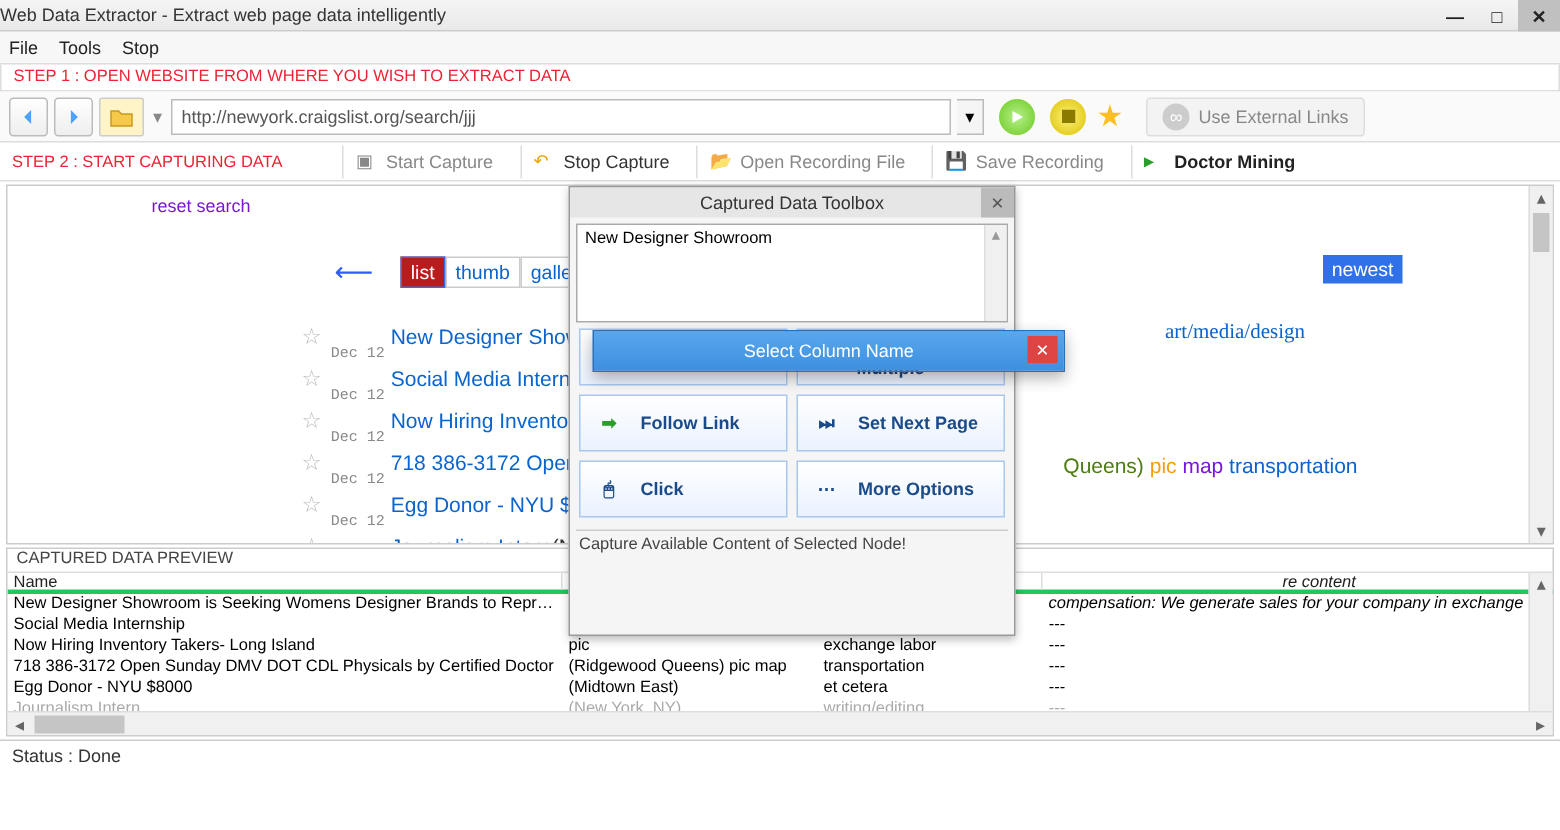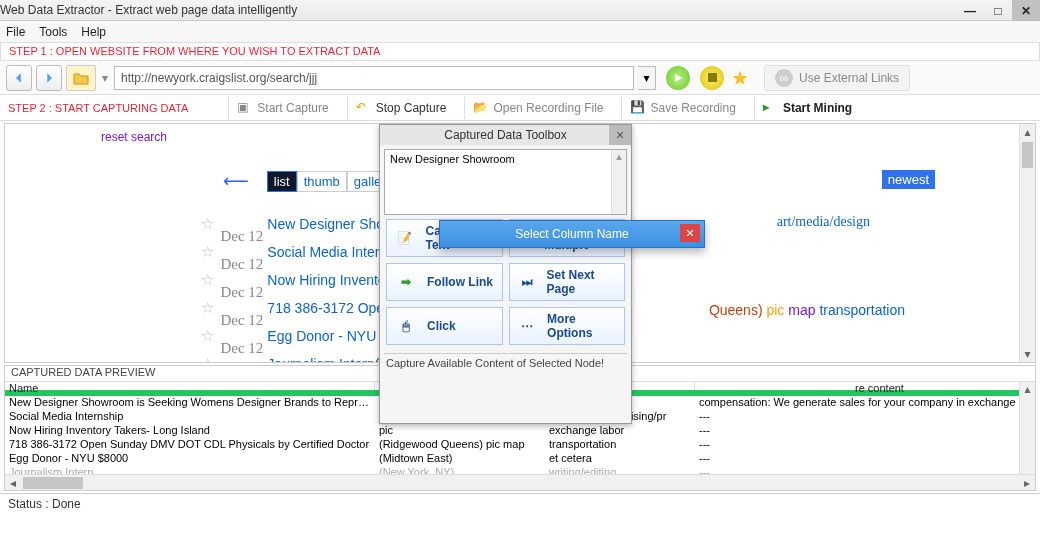--- a/index.html
+++ b/index.html
@@ -27,63 +27,63 @@
     .step2bar { height: 26px; border-bottom: 1px solid #ddd; display:flex; align-items:center; padding: 0 8px; gap: 10px;}
     .step2txt { font-size: 11px; color: #e23; font-weight: 500; margin-right: 30px;}
     .tbbtn { height: 22px; padding: 0 8px; display:flex; align-items:center; gap:4px; color:#888; font-size:12px; border-left: 1px solid #ddd; }
     .tbbtn .ico { width:16px; height:16px; }
     .startmining { color: #222; font-weight: bold;}
     .browser { height: 240px; border: 1px solid #ccc; margin: 2px 4px 0; position: relative; background: #fff; overflow:hidden;}
     .reset { position:absolute; top:6px; left:96px; color:#7b16d9; font-family: Arial; font-size:12px;}
     .viewbar { position:absolute; top:46px; left:218px; display:flex; align-items:center; gap:0; font-family: Arial; font-size: 13px;}
     .arrow-left { color:#2e5cff; font-size:18px; margin-right:18px;}
     .vtab { padding: 2px 6px; border:1px solid #ccc; color:#0b64ce; }
-    .vtab.active { background:#0f172a; color:#fff; border-color:#3070e8;}
+    .vtab.active { background:#b91c1c; color:#fff; border-color:#3070e8;}
     .newest { position:absolute; top:46px; right:100px; background:#3070e8; color:#fff; font-size:13px; padding:2px 6px;}
     .posts { position:absolute; top:86px; left:196px; width:600px;}
     .prow { height:28px; display:flex; align-items:center; font-family: Georgia, serif; font-size:14px;}
     .pstar { color:#bbb; font-size:15px; margin-right:6px;}
-    .pdate { font-size:15px; color:#888; margin-right:4px; font-family: Liberation Serif, serif; margin-top: 24px;}
+    .pdate { font-size:10px; color:#888; margin-right:4px; font-family: Liberation Mono, monospace; margin-top: 24px;}
     .ptitle { color:#0b64ce;}
     .pextra { color:#333;}
     .amz { position:absolute; top:90px; right:165px; color:#0b64ce; font-size:14px; font-family: Georgia, serif;}
     .trans { position:absolute; top:178px; right:130px; font-size:14px; font-family: Georgia, serif;}
-    .trans .q { color:#c2410c;}
+    .trans .q { color:#4d7c0f;}
     .trans .pic { color:#f59e0b;}
     .trans .map { color:#7b16d9;}
     .trans .t { color:#0b64ce;}
     .vscroll { position:absolute; right:0; top:0; bottom:0; width:16px; background:#f0f0f0; border-left:1px solid #ddd; display:flex; flex-direction:column;}
     .vscroll .up, .vscroll .down { height:16px; display:flex; align-items:center; justify-content:center; color:#666;}
     .vscroll .thumb { margin:0 2px; background:#c5c5c5; height:26px;}
     .preview { border:1px solid #ccc; margin: 2px 4px; height:126px; position:relative; overflow:hidden;}
     .prevhead { height:16px; padding: 0 6px; font-size:11px; color:#444; border-bottom:1px solid #ddd;}
-    .prevcols { height:14px; display:flex; font-size:11px; color:#222; border-bottom:6px solid #22c55e;}
+    .prevcols { height:14px; display:flex; font-size:11px; color:#222; border-bottom:3px solid #22c55e;}
     .prevcols div { padding: 0 4px; border-right:1px solid #ddd;}
     .prevrows { font-size:11px;}
     .prevrows .r { height:14px; display:flex; white-space:nowrap; }
     .prevrows .r div { padding: 0 4px; overflow:hidden; text-overflow:ellipsis;}
-    .c1 { width:370px;} .c2{width:170px;} .c3{width:150px;} .c4{flex:1;}
+    .c1 { width:370px;} .c2{width:170px;} .c3{width:150px;} .c4{flex:1;font-style:italic;}
     .hscroll { height:16px; background:#f0f0f0; border-top:1px solid #ddd; position:absolute; bottom:0; left:0; right:0; display:flex;}
     .hscroll .l,.hscroll .rbtn{width:16px; display:flex; align-items:center; justify-content:center; color:#666;}
     .hscroll .track{flex:1; position:relative;}
     .hscroll .th{position:absolute; left:2px; top:2px; height:12px; width:60px; background:#c5c5c5;}
     .pvscroll { position:absolute; right:0; top:16px; bottom:16px; width:16px; background:#f0f0f0; border-left:1px solid #ddd;}
     .status { height:20px; border-top:1px solid #ccc; padding:2px 8px; font-size:12px; color:#333; display:flex; align-items:center;}
     
-    .toolbox { position:absolute; top:124px; left:379px; width:253px; height:300px; background:#f5f5f5; border:1px solid #999; box-shadow: 0 2px 6px rgba(0,0,0,.3); z-index:5;}
+    .toolbox { position:absolute; top:124px; left:379px; width:298px; height:300px; background:#f5f5f5; border:1px solid #999; box-shadow: 0 2px 6px rgba(0,0,0,.3); z-index:5;}
     .toolhead { height:20px; background:#e6e6e6; display:flex; align-items:center; justify-content:center; position:relative; font-size:12px; color:#333;}
     .toolhead .tclose { position:absolute; right:0; top:0; width:22px; height:20px; background:#bbb; color:#555; display:flex; align-items:center; justify-content:center; font-size:11px;}
     .toolinput { margin:4px; height:66px; border:1px solid #aaa; background:#fff; padding:3px 5px; font-size:11px; position:relative;}
     .toolinput .tiscroll{position:absolute; right:0;top:0;bottom:0;width:15px;background:#f0f0f0;border-left:1px solid #ddd;}
     .btngrid { display:grid; grid-template-columns:1fr 1fr; gap:6px; padding:0 6px 4px;}
     .bigbtn { height:38px; border:1px solid #a8c8f0; background:linear-gradient(#fff,#eaf2ff); display:flex; align-items:center; gap:10px; padding:0 8px; font-size:12px; color:#1a4a8a; font-weight:600;}
     .bigbtn .bi { width:22px; height:22px; display:flex; align-items:center; justify-content:center;}
     .toolfoot { height:22px; border-top:1px solid #ccc; margin:4px 4px 0; padding:3px 2px 0; font-size:11px; color:#444;}
     
-    .modal { position:absolute; top:220px; left:395px; width:266px; background:linear-gradient(#59a7ec,#3d8fe0); border:1px solid #2a6fb8; padding:2px; z-index:10; box-shadow:0 4px 10px rgba(0,0,0,.3);margin-left:44px;}
+    .modal { position:absolute; top:220px; left:395px; width:315px; background:linear-gradient(#59a7ec,#3d8fe0); border:1px solid #2a6fb8; padding:2px; z-index:10; box-shadow:0 4px 10px rgba(0,0,0,.3);}
     .mhead { height:22px; display:flex; align-items:center; justify-content:center; color:#fff; font-size:12px; position:relative;}
     .mhead .mclose{position:absolute; right:2px; top:1px; width:20px; height:18px; background:#d44; color:#fff; display:flex; align-items:center; justify-content:center; font-size:11px;}
     .mbody { background:#fff; padding:10px 12px 8px;}
     .mlabel { font-size:11px; color:#333; margin-bottom:3px;}
     .minput { width:100%; height:20px; border:2px solid #d33; padding:0 4px; font-size:11px; outline:none;}
     .mbtn { float:right; margin-top:8px; width:72px; height:20px; background:linear-gradient(#f9f9f9,#e3e3e3); border:1px solid #999; font-size:11px;}
     .clearfix::after{content:"";display:table;clear:both;}
   </style>
 </head>
 <body>
@@ -93,21 +93,21 @@
   <div class="winbtns">
     <div class="winbtn">—</div>
     <div class="winbtn">□</div>
     <div class="winbtn close">✕</div>
   </div>
 </div>
 
 <div class="menubar">
   <span>File</span>
   <span>Tools</span>
-  <span>Help</span>
+  <span>Stop</span>
 </div>
 
 <div class="step1">STEP 1 : OPEN WEBSITE FROM WHERE YOU WISH TO EXTRACT DATA</div>
 
 <div class="navbar">
   <div class="navbtn">
       <svg viewBox="0 0 24 24">
         <path fill="#4aa3ff" d="M15 4l-8 8 8 8z"></path>
       </svg>
     </div>
@@ -154,21 +154,21 @@
   <div class="tbbtn">
       <span class="ico">📂</span>
       <span>Open Recording File</span>
     </div>
   <div class="tbbtn">
       <span class="ico">💾</span>
       <span>Save Recording</span>
     </div>
   <div class="tbbtn startmining">
       <span class="ico" style="color:#2a9d2a;">▸</span>
-      <span>Start Mining</span>
+      <span>Doctor Mining</span>
     </div>
 </div>
 
 <div class="browser">
   <div class="reset">reset search</div>
   <div class="viewbar">
     <span class="arrow-left">⟵</span>
     <span class="vtab active">list</span>
     <span class="vtab">thumb</span>
     <span class="vtab">gallery</span>

